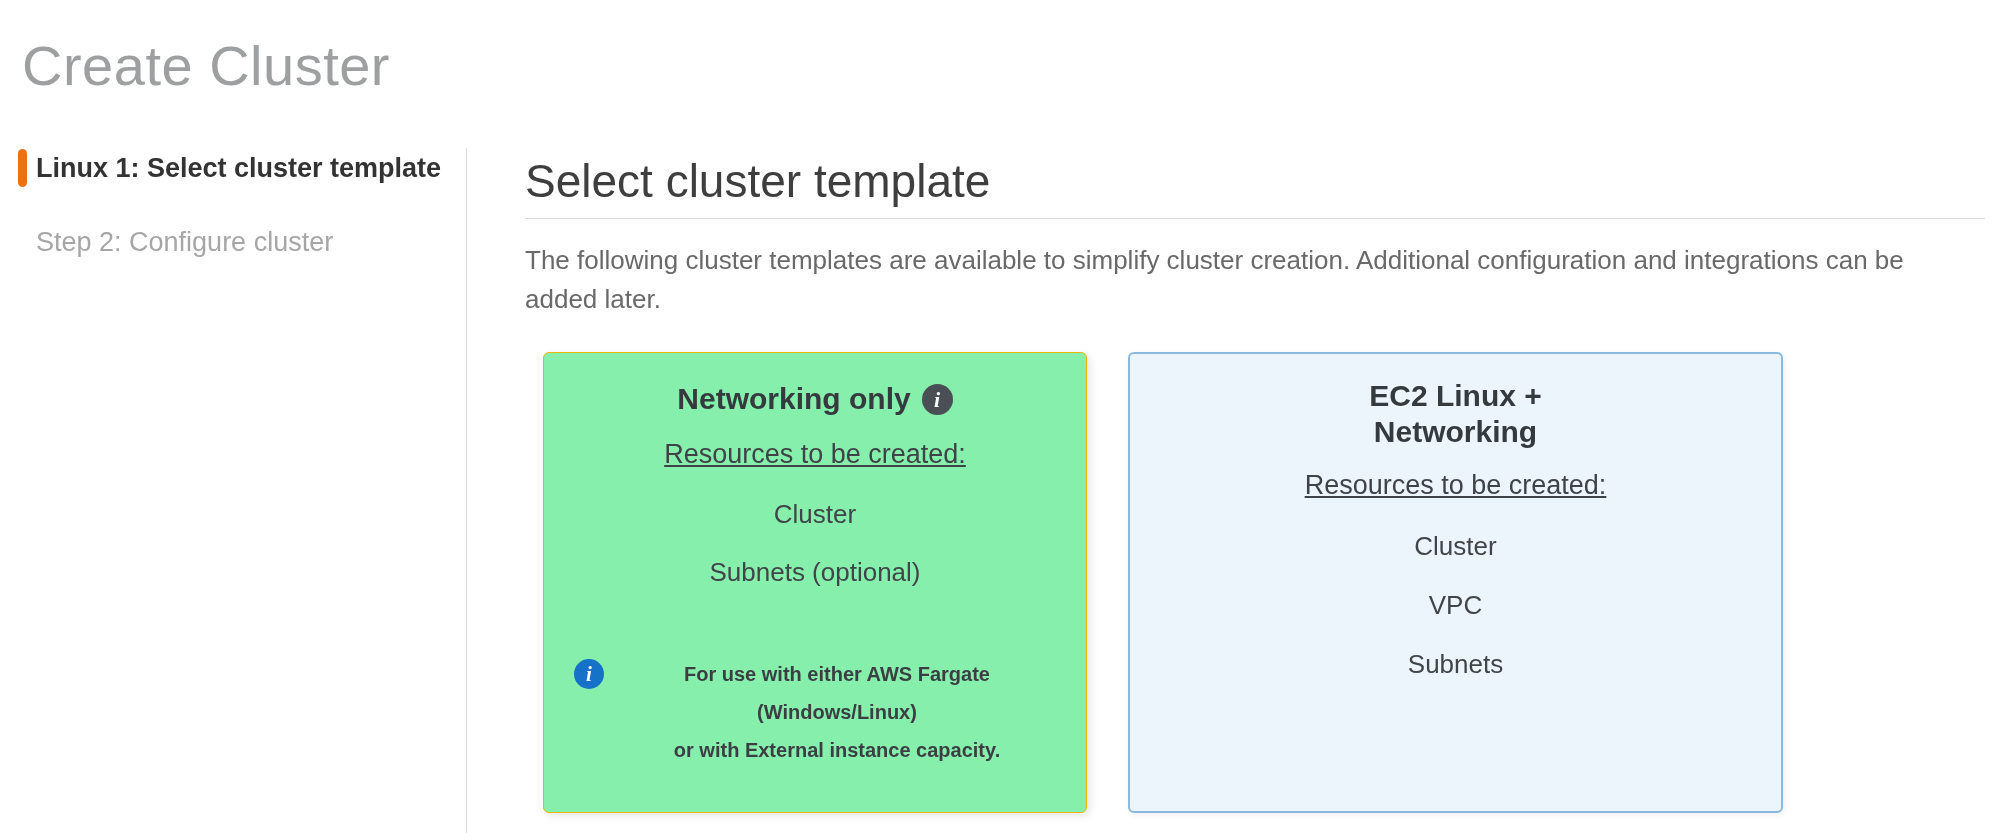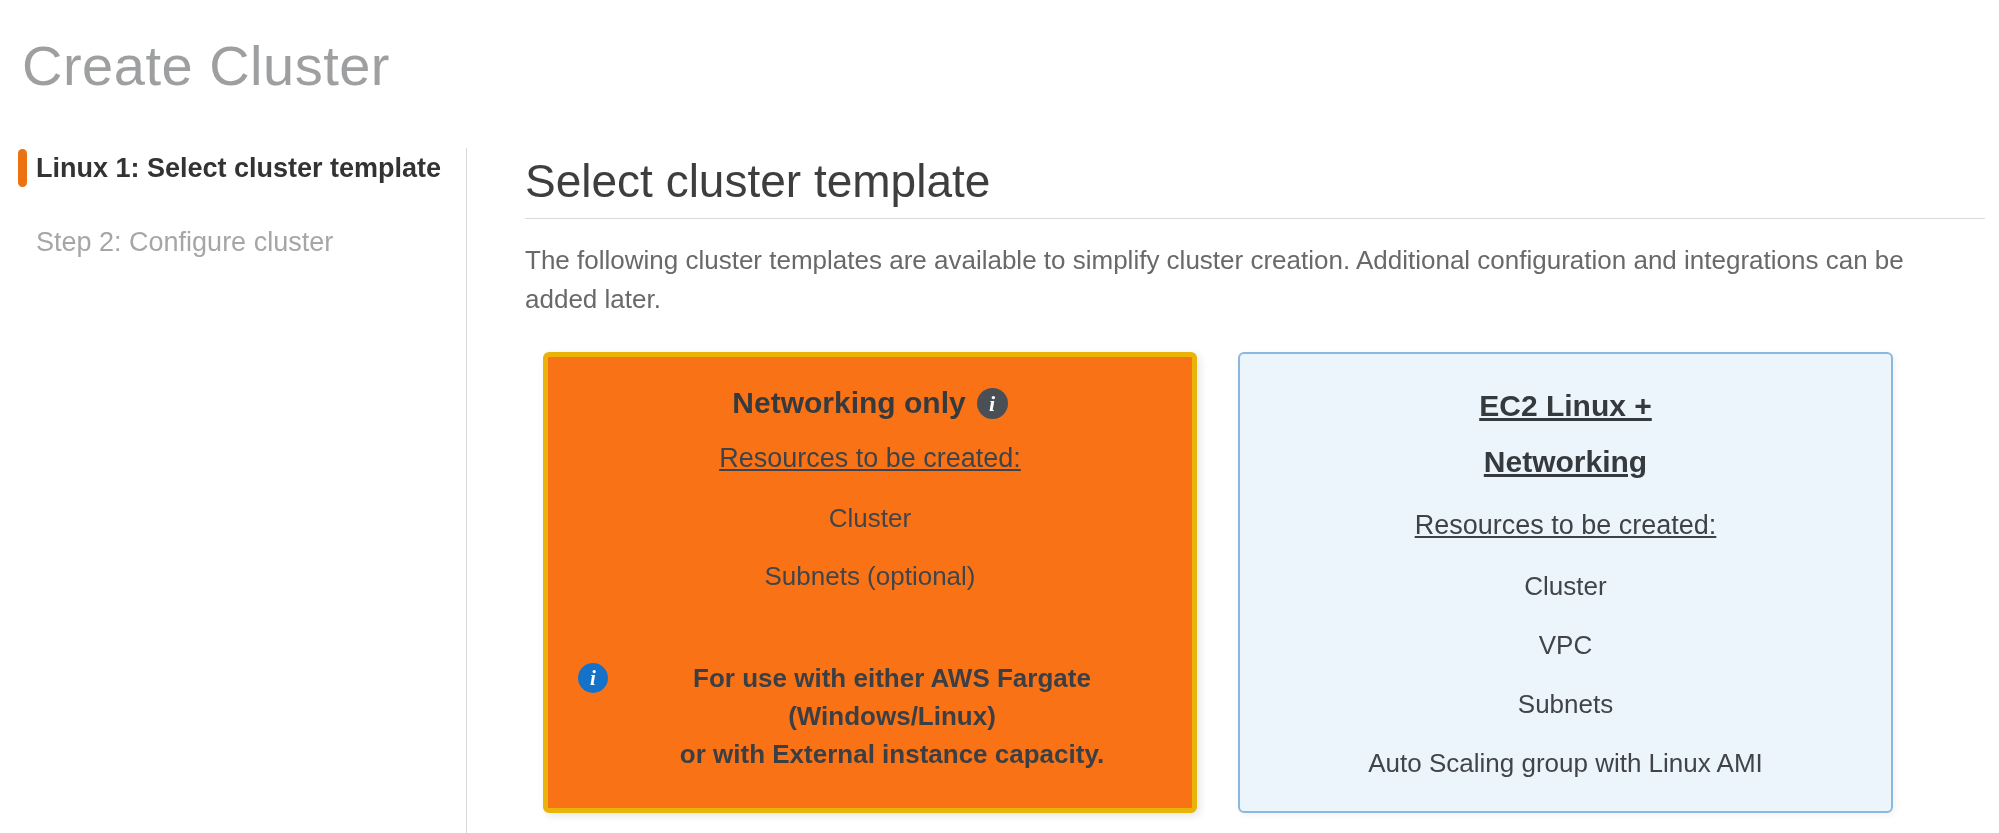--- a/index.html
+++ b/index.html
@@ -59,43 +59,43 @@
     font-size: 26px; color: #696969; line-height: 39px;
     white-space: pre-line;
   }
 
   
   .cards {
     position: absolute; left: 543px; top: 352px;
     display: flex; gap: 41px; align-items: flex-start;
   }
   .card {
-    width: 654px; height: 461px;
-    background: #f97316;
-    border: 5px solid #eab308;
+    width: 544px; height: 461px;
+    background: #86efac;
+    border: 1px solid #eab308;
     box-shadow: 3px 3px 8px rgba(0,0,0,0.10);
     text-align: center;
     cursor: pointer;
   }
   .card.selected {
     width: 655px;
     background: #edf5fc;
     border: 2px solid #8ab8df;
     box-shadow: 2px 2px 6px rgba(0,0,0,0.06);
   }
 
   .card-title-row {
     margin-top: 26px;
     display: flex; justify-content: center; align-items: center; gap: 11px;
   }
   .card-title {
     font-size: 30px; font-weight: bold; color: #353a3f; line-height: 40px;
     white-space: pre-line;
   }
-  .card.selected .card-title { line-height: 56px; text-decoration: underline; }
+  .card.selected .card-title { line-height: 36px; }
   .card.selected .card-title-row { margin-top: 24px; }
 
   .info-icon {
     display: inline-flex; justify-content: center; align-items: center;
     width: 31px; height: 31px; border-radius: 50%;
     color: #ffffff; flex: 0 0 auto;
     font-family: "Liberation Serif", serif;
     font-size: 22px; font-weight: bold; font-style: italic;
     line-height: 31px;
   }
@@ -117,21 +117,21 @@
   .card.selected .resource { margin-top: 29px; }
   .card.selected .resource:first-of-type { margin-top: 16px; }
 
   .card-note {
     margin-top: 68px;
     display: flex; justify-content: center; align-items: flex-start; gap: 14px;
     padding: 0 30px;
   }
   .card-note .info-icon { margin-top: 4px; width: 30px; height: 30px; font-size: 21px; }
   .note-text {
-    font-size: 26px; font-weight: bold; color: #3b3f44; line-height: 38px;
+    font-size: 20px; font-weight: bold; color: #3b3f44; line-height: 38px;
     white-space: pre-line; text-align: center;
   }
 </style>
 </head>
 <body>
 
 <div class="page">
 
   <h1 class="page-title">Create Cluster</h1>
 
@@ -167,17 +167,16 @@
 
     <div class="card selected">
       <div class="card-title-row">
         <span class="card-title">EC2 Linux +
 Networking</span>
       </div>
       <div class="resources-label">Resources to be created:</div>
       <div class="resource">Cluster</div>
       <div class="resource">VPC</div>
       <div class="resource">Subnets</div>
-      <div class="resource">Auto Scaling group with Linux AMI</div>
     </div>
 
   </div>
 </div>
 
 </body></html>

